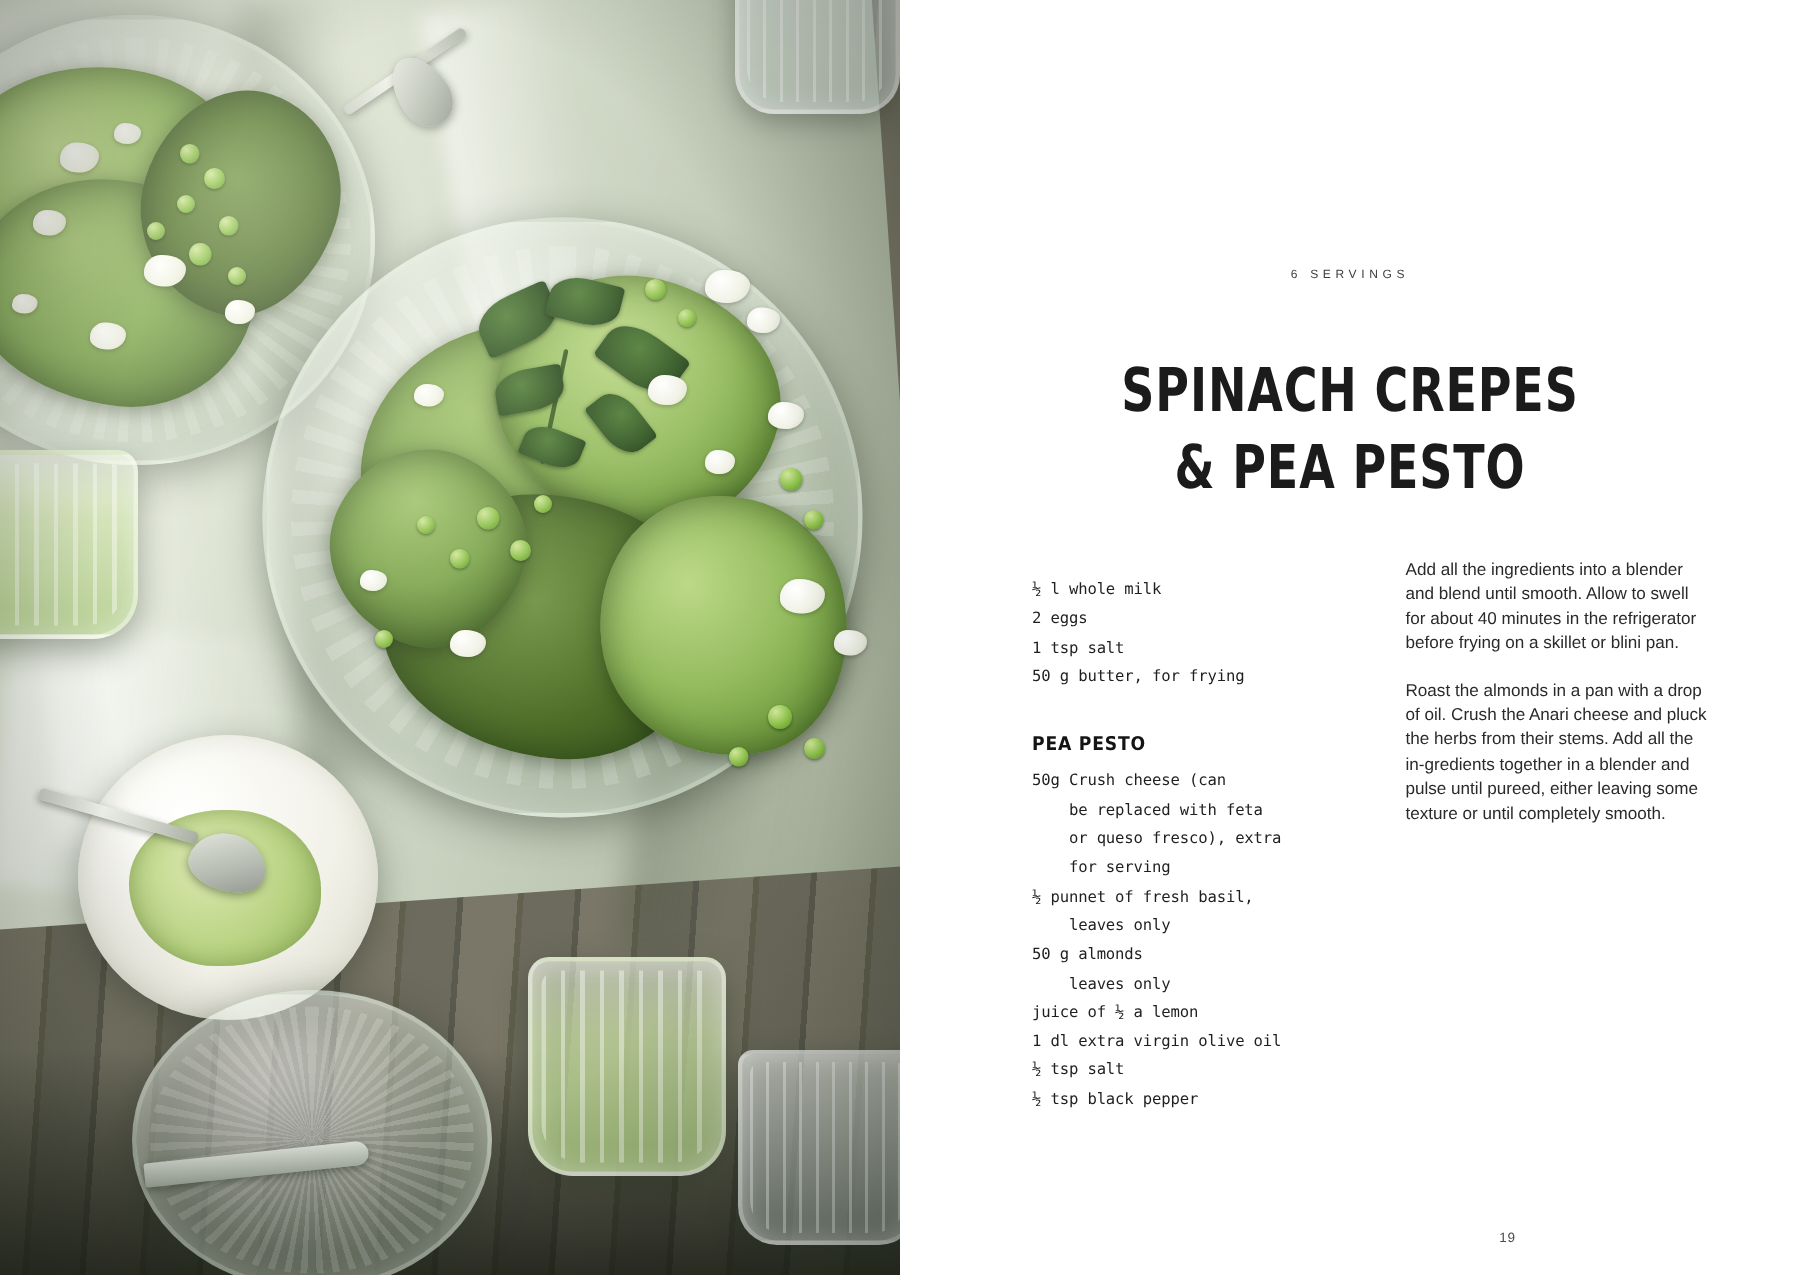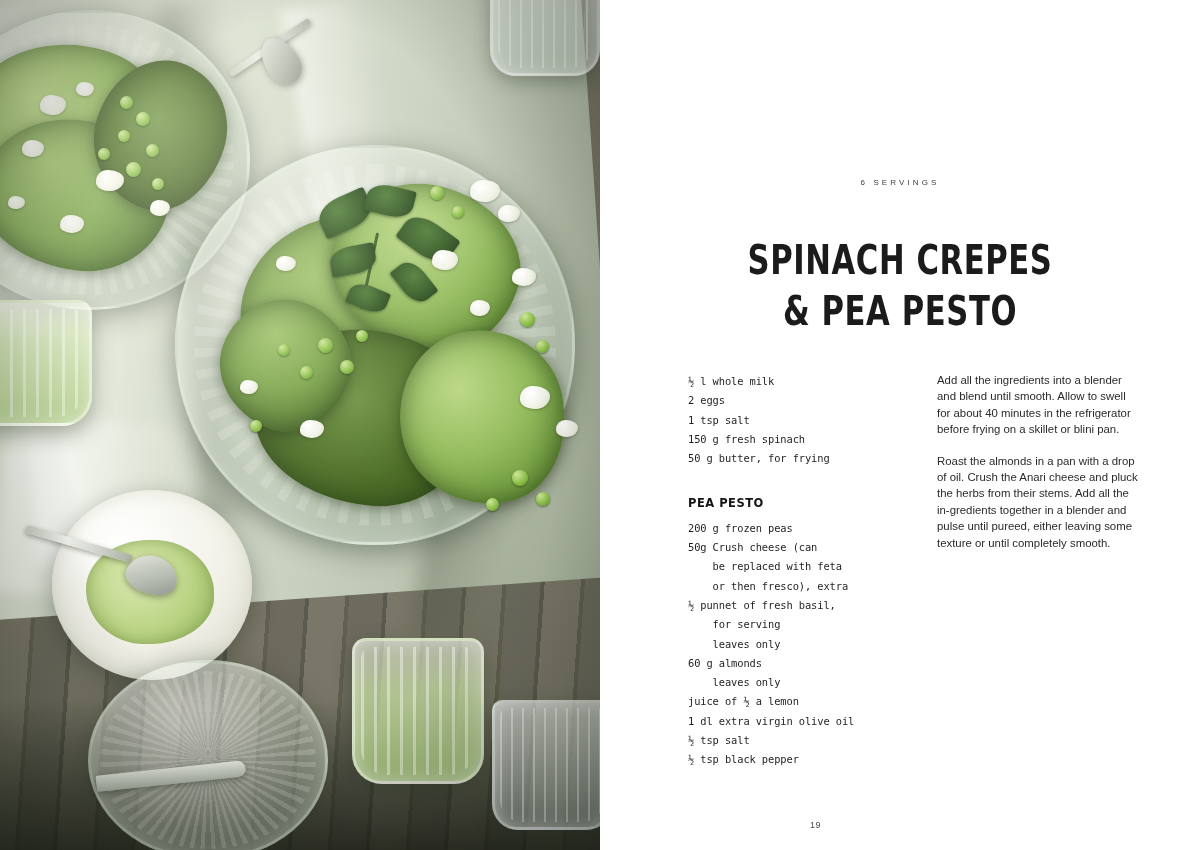--- a/index.html
+++ b/index.html
@@ -236,20 +236,21 @@
     display: flex;
     gap: 34px;
   }
   .col-left {
     width: 215px;
     font-family: "DejaVu Sans Mono", monospace;
     font-size: 10.4px;
     line-height: 19.3px;
     color: #1f1f1f;
     letter-spacing: -0.1px;
+    margin-top: 12px;
   }
   .col-left .line { white-space: pre; }
   .subhead {
     font-family: "DejaVu Sans", sans-serif;
     font-weight: bold;
     font-size: 11.5px;
     letter-spacing: 0.5px;
     color: #141414;
     margin-top: 25px;
     margin-bottom: 6px;
@@ -260,20 +261,21 @@
     width: 205px;
     font-family: "Liberation Sans", sans-serif;
     font-size: 11.4px;
     line-height: 16.4px;
     color: #2a2a2a;
   }
   .col-right p { margin: 0 0 15px 0; }
   .folio {
     position: absolute;
     left: 0; top: 820px; width: 600px;
+    text-align: center;
     font-family: "Liberation Sans", sans-serif;
     font-size: 9px;
     color: #4a4a4a;
     letter-spacing: 0.5px;
   }
   .folio span { margin-left: 210px; }
 </style>
 </head>
 <body>
 
@@ -395,35 +397,33 @@
       <span class="l2">&amp; PEA PESTO</span>
     </div>
 
     <div class="cols">
 
       <div class="col-left">
         <div>
           <div class="line">½ l whole milk</div>
           <div class="line">2 eggs</div>
           <div class="line">1 tsp salt</div>
-          <div class="line">150 g fresh spinach</div>
           <div class="line">50 g butter, for frying</div>
         </div>
 
         <div class="subhead">PEA PESTO</div>
 
         <div>
-          <div class="line">200 g frozen peas</div>
           <div class="line">50g Crush cheese (can</div>
           <div class="line">    be replaced with feta</div>
-          <div class="line">    or then fresco), extra</div>
+          <div class="line">    or queso fresco), extra</div>
+          <div class="line">    for serving</div>
           <div class="line">½ punnet of fresh basil,</div>
-          <div class="line">    for serving</div>
           <div class="line">    leaves only</div>
-          <div class="line">60 g almonds</div>
+          <div class="line">50 g almonds</div>
           <div class="line">    leaves only</div>
           <div class="line">juice of ½ a lemon</div>
           <div class="line">1 dl extra virgin olive oil</div>
           <div class="line">½ tsp salt</div>
           <div class="line">½ tsp black pepper</div>
         </div>
       </div>
 
       <div class="col-right">
         <p>Add all the ingredients into a blender and blend until smooth. Allow to swell for about 40 minutes in the refrigerator before frying on a skillet or blini pan.</p>

